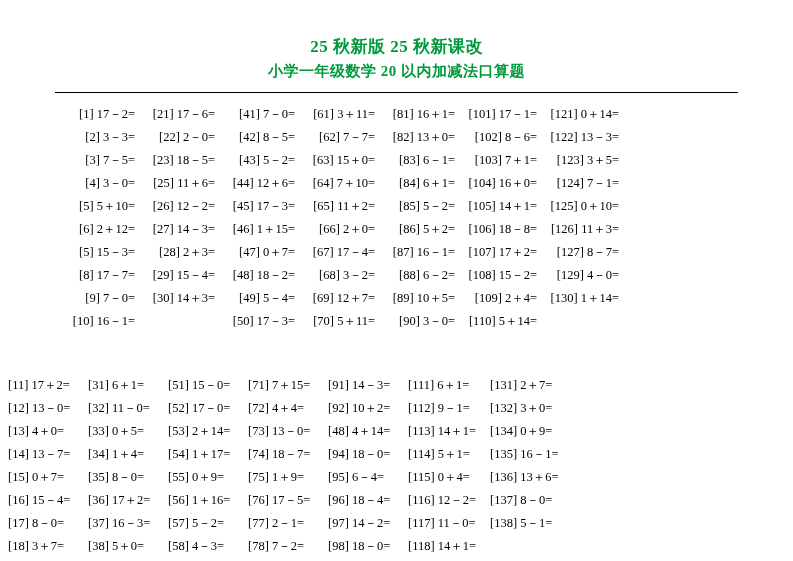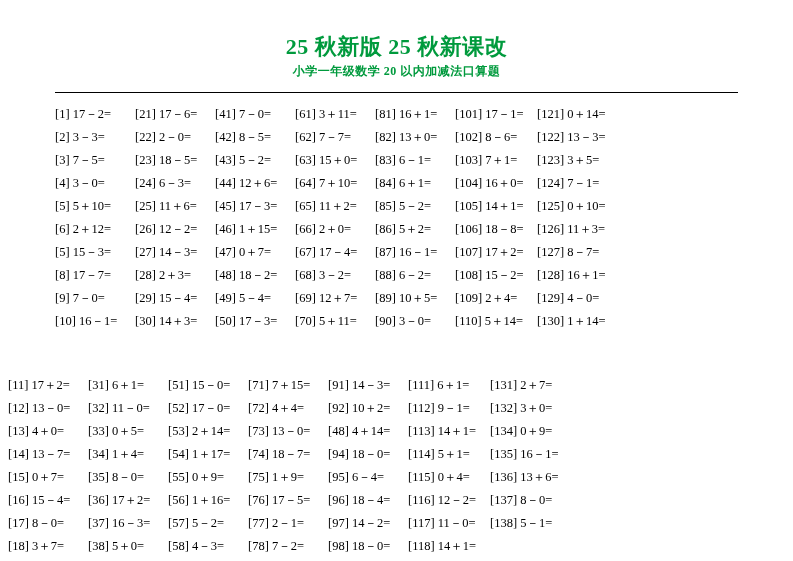--- a/index.html
+++ b/index.html
@@ -21,40 +21,40 @@
     box-sizing: border-box;
     padding: 0;
   }
   .title-block {
     text-align: center;
     padding-top: 34px;
   }
   .title-line {
     color: #009a3d;
     font-weight: bold;
-    font-size: 22px;
+    font-size: 17px;
     letter-spacing: 0.5px;
     line-height: 25px;
     font-family: "Liberation Serif", serif;
   }
   .title-line-2 {
-    font-size: 12px;
+    font-size: 15px;
     font-family: Liberation Serif, serif;
   }
   .rule {
     margin: 8px 55px 0 55px;
     border-top: 1px solid #000000;
     height: 0;
   }
   .grid-block {
     margin: 0 55px;
     display: flex;
     justify-content: flex-start;
   }
-  .block-1 { padding-top: 10px; }
+  .block-1 { padding-top: 10px; text-align: right; }
   .block-2 { padding-top: 41px; margin-left: 8px; }
   .col {
     width: 80px;
     flex: 0 0 80px;
   }
   .col.wide {
     width: 82px;
     flex: 0 0 82px;
   }
   .item {
@@ -86,21 +86,20 @@
       <div class="item">[6] 2＋12=</div>
       <div class="item">[5] 15－3=</div>
       <div class="item">[8] 17－7=</div>
       <div class="item">[9] 7－0=</div>
       <div class="item">[10] 16－1=</div>
     </div>
     <div class="col">
       <div class="item">[21] 17－6=</div>
       <div class="item">[22] 2－0=</div>
       <div class="item">[23] 18－5=</div>
-      <div class="item">[24] 6－3=</div>
       <div class="item">[25] 11＋6=</div>
       <div class="item">[26] 12－2=</div>
       <div class="item">[27] 14－3=</div>
       <div class="item">[28] 2＋3=</div>
       <div class="item">[29] 15－4=</div>
       <div class="item">[30] 14＋3=</div>
     </div>
     <div class="col">
       <div class="item">[41] 7－0=</div>
       <div class="item">[42] 8－5=</div>
@@ -150,21 +149,20 @@
       <div class="item">[110] 5＋14=</div>
     </div>
     <div class="col wide">
       <div class="item">[121] 0＋14=</div>
       <div class="item">[122] 13－3=</div>
       <div class="item">[123] 3＋5=</div>
       <div class="item">[124] 7－1=</div>
       <div class="item">[125] 0＋10=</div>
       <div class="item">[126] 11＋3=</div>
       <div class="item">[127] 8－7=</div>
-      <div class="item">[128] 16＋1=</div>
       <div class="item">[129] 4－0=</div>
       <div class="item">[130] 1＋14=</div>
     </div>
   </div>
 
   <div class="grid-block block-2">
     <div class="col">
       <div class="item">[11] 17＋2=</div>
       <div class="item">[12] 13－0=</div>
       <div class="item">[13] 4＋0=</div>

